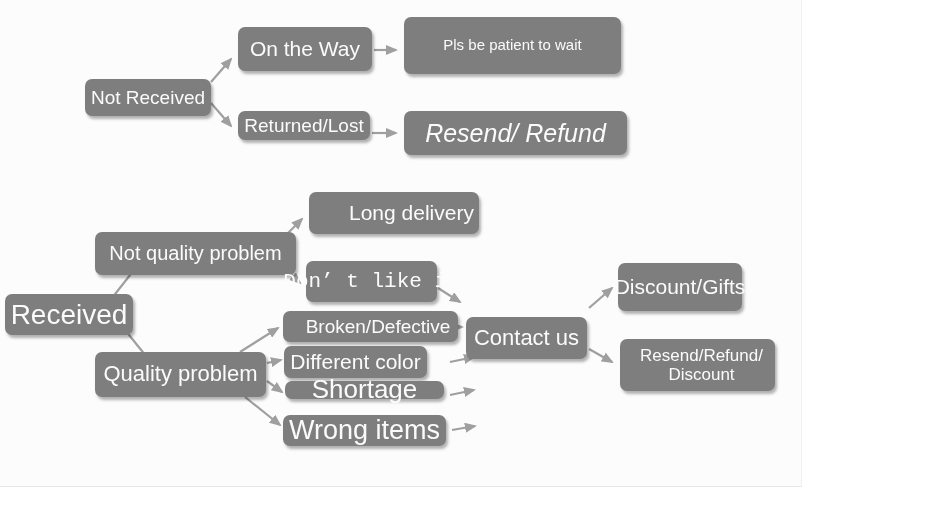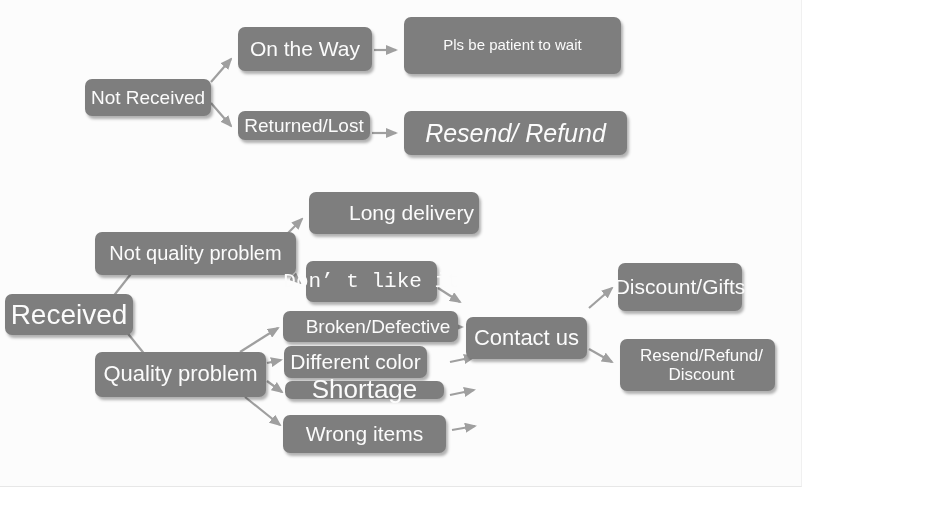--- a/index.html
+++ b/index.html
@@ -36,21 +36,21 @@
   .n-returned-lost  {left:238px; top:111px; width:132px; height:29px; font-size:19px;}
   .n-resend-refund  {left:404px; top:111px; width:223px; height:44px; font-size:25px;font-style:italic;}
   .n-not-quality    {left:95px;  top:232px; width:201px; height:43px; font-size:20px;}
   .n-long-delivery  {left:309px; top:192px; width:130px; height:42px; font-size:21px; padding-left:1px;}
   .n-dont-like      {left:306px; top:261px; width:131px; height:41px; font-size:21px;font-family:Liberation Mono, monospace;}
   .n-received       {left:5px;   top:294px; width:128px; height:41px; font-size:28px;}
   .n-quality        {left:95px;  top:352px; width:171px; height:45px; font-size:22px;}
   .n-broken         {left:283px; top:311px; width:160px; height:31px; font-size:19px;padding-left:15px;}
   .n-diff-color     {left:284px; top:346px; width:143px; height:32px; font-size:21px;}
   .n-shortage       {left:285px; top:381px; width:159px; height:18px; font-size:26px;}
-  .n-wrong-items    {left:283px; top:415px; width:163px; height:38px; font-size:21px;}
+  .n-wrong-items    {left:283px; top:415px; width:163px; height:31px; font-size:27px;}
   .n-contact-us     {left:466px; top:307px; width:121px; height:42px; font-size:22px;margin-top:10px;}
   .n-discount-gifts {left:618px; top:263px; width:124px; height:48px; font-size:21px;}
   .n-rrd            {left:620px; top:339px; width:147px; height:52px; font-size:17px; padding-left:8px;}
 </style>
 </head>
 <body>
 
 <div class="stage">
 
   <div class="content-card"></div>

